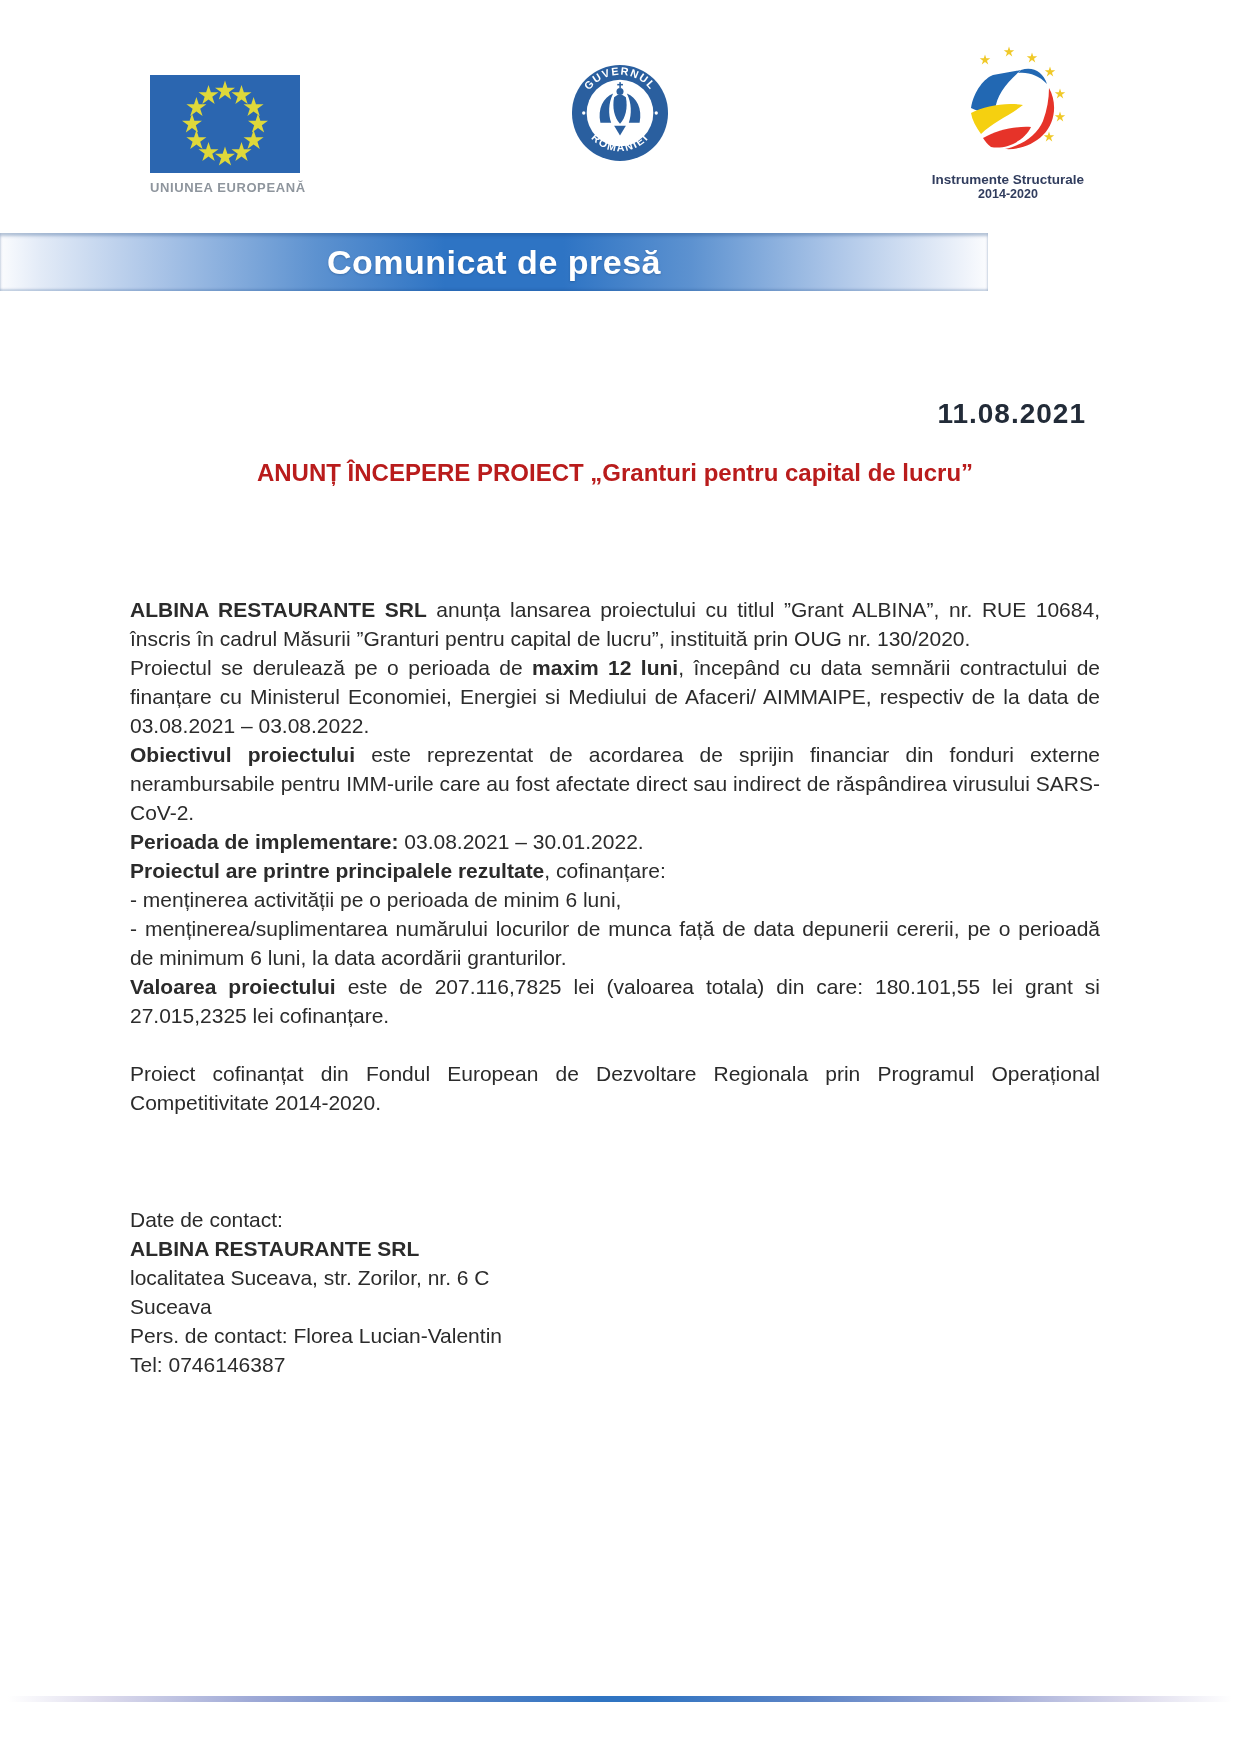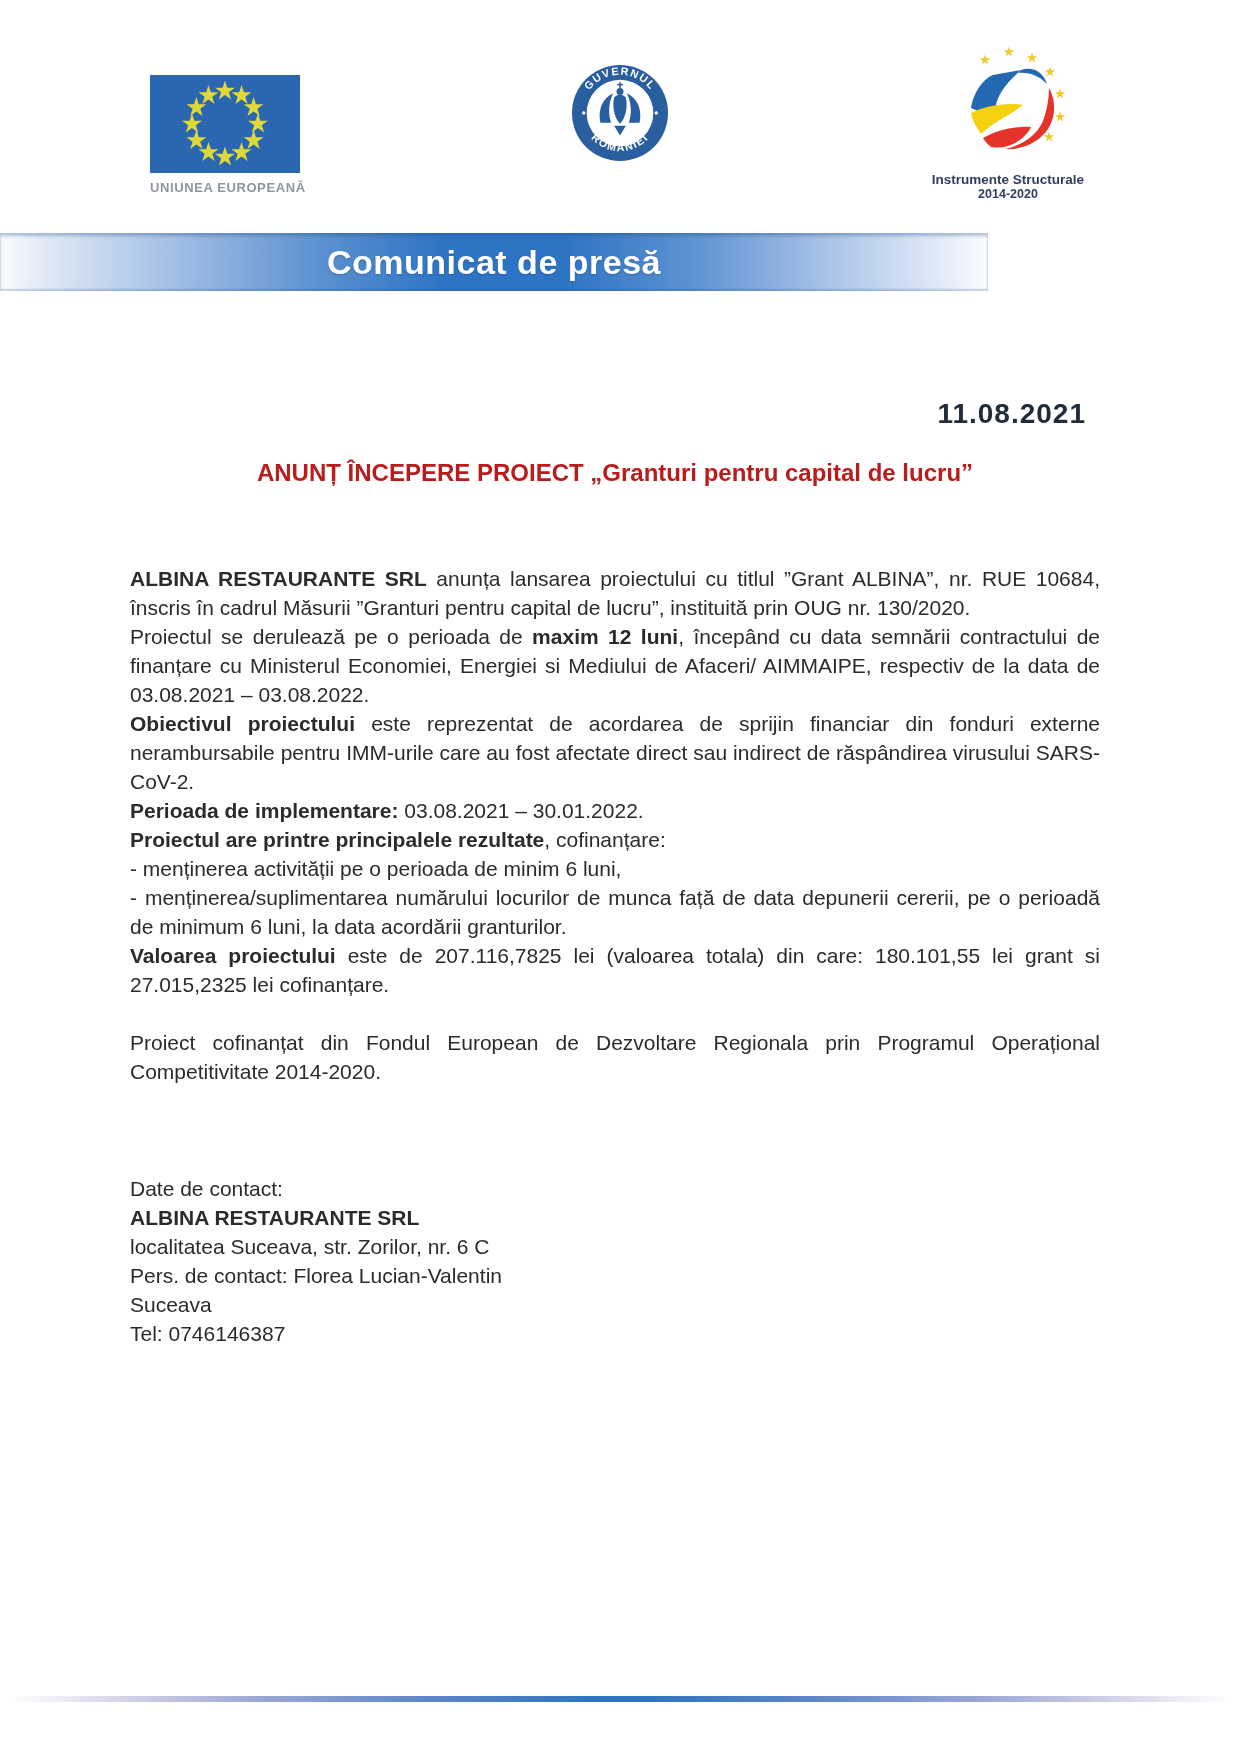--- a/index.html
+++ b/index.html
@@ -40,21 +40,21 @@
   .content{position:absolute;left:130px;top:398px;width:970px;}
   .date{
     text-align:right;padding-right:14px;
     font-size:28px;font-weight:bold;letter-spacing:1px;color:#222b38;
   }
   .title{
     margin:25px 0 0 0;text-align:center;
     font-size:24px;line-height:35px;font-weight:bold;color:#b91c1c;
   }
   .title .tl{display:block;}
-  .body-text{margin-top:74px;font-size:21px;line-height:29px;text-align:justify;}
+  .body-text{margin-top:105px;font-size:21px;line-height:29px;text-align:justify;}
   .para{margin:0;}
   .gap-above{margin-top:29px;}
   .bold{font-weight:bold;}
   .contact{margin-top:88px;font-size:21px;line-height:29px;}
   .contact div{white-space:nowrap;}
   
   .footer-line{
     position:absolute;left:8px;right:8px;top:1696px;height:6px;
     background:linear-gradient(90deg,
       #ffffff 0%,#dcdaec 8%,#9ea9d6 20%,#5b84c6 35%,#2f74c2 48%,#2f74c2 52%,
@@ -170,21 +170,21 @@
 
       <p class="para"><span class="bold">Valoarea proiectului</span><span> este de 207.116,7825 lei (valoarea totala) din care: 180.101,55 lei grant si 27.015,2325 lei cofinanțare.</span></p>
 
       <p class="para gap-above"><span>Proiect cofinanțat din Fondul European de Dezvoltare Regionala prin Programul Operațional Competitivitate 2014-2020.</span></p>
     </div>
 
     <div class="contact">
       <div>Date de contact:</div>
       <div class="bold">ALBINA RESTAURANTE SRL</div>
       <div>localitatea Suceava, str. Zorilor, nr. 6 C</div>
+      <div>Suceava</div>
       <div>Pers. de contact: Florea Lucian-Valentin</div>
-      <div>Suceava</div>
       <div>Tel: 0746146387</div>
     </div>
   </main>
 
   <div class="footer-line"></div>
 
 </div>
 
 </body></html>

